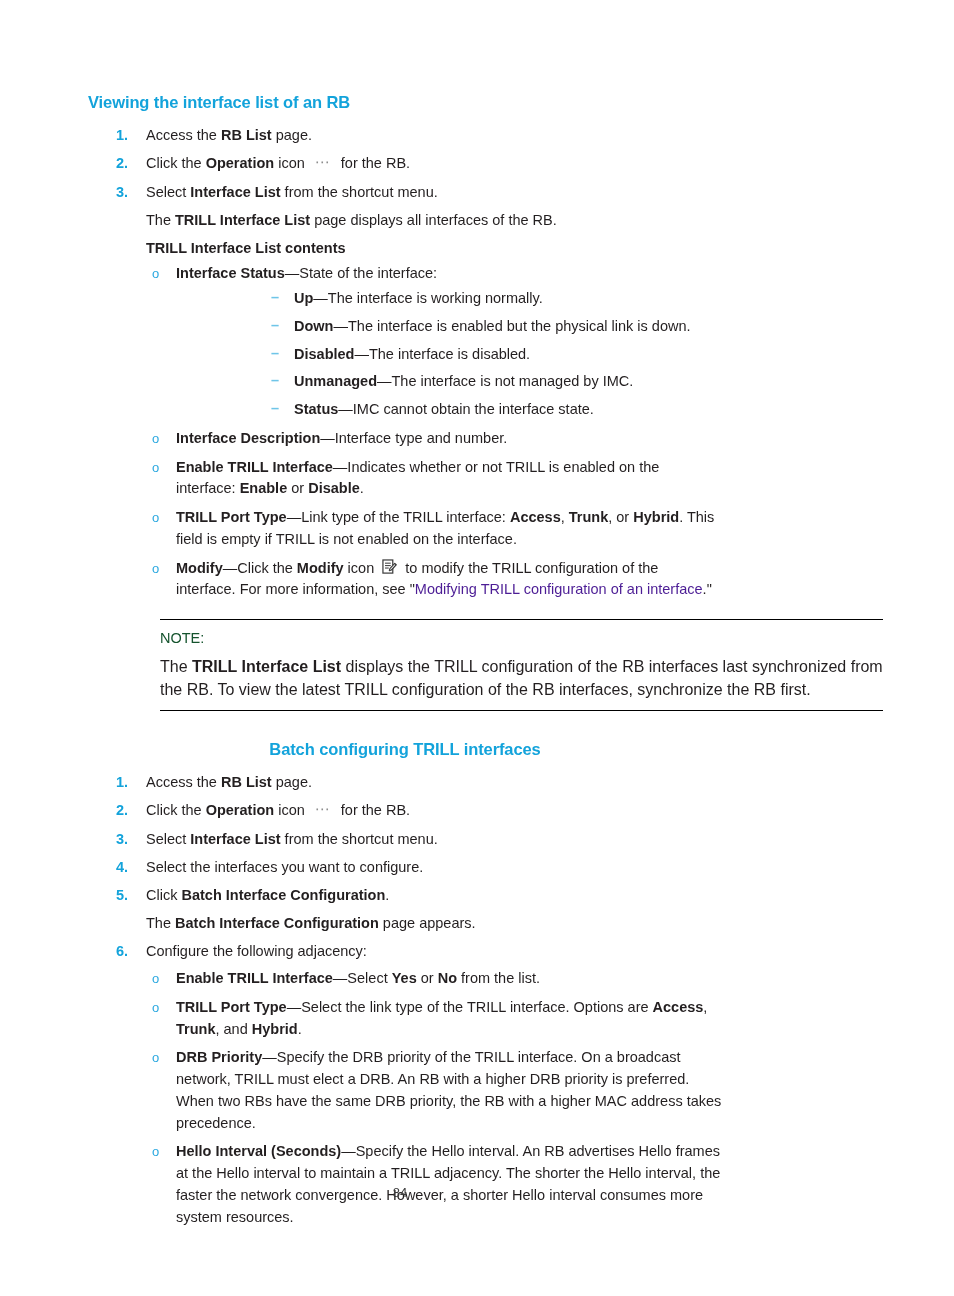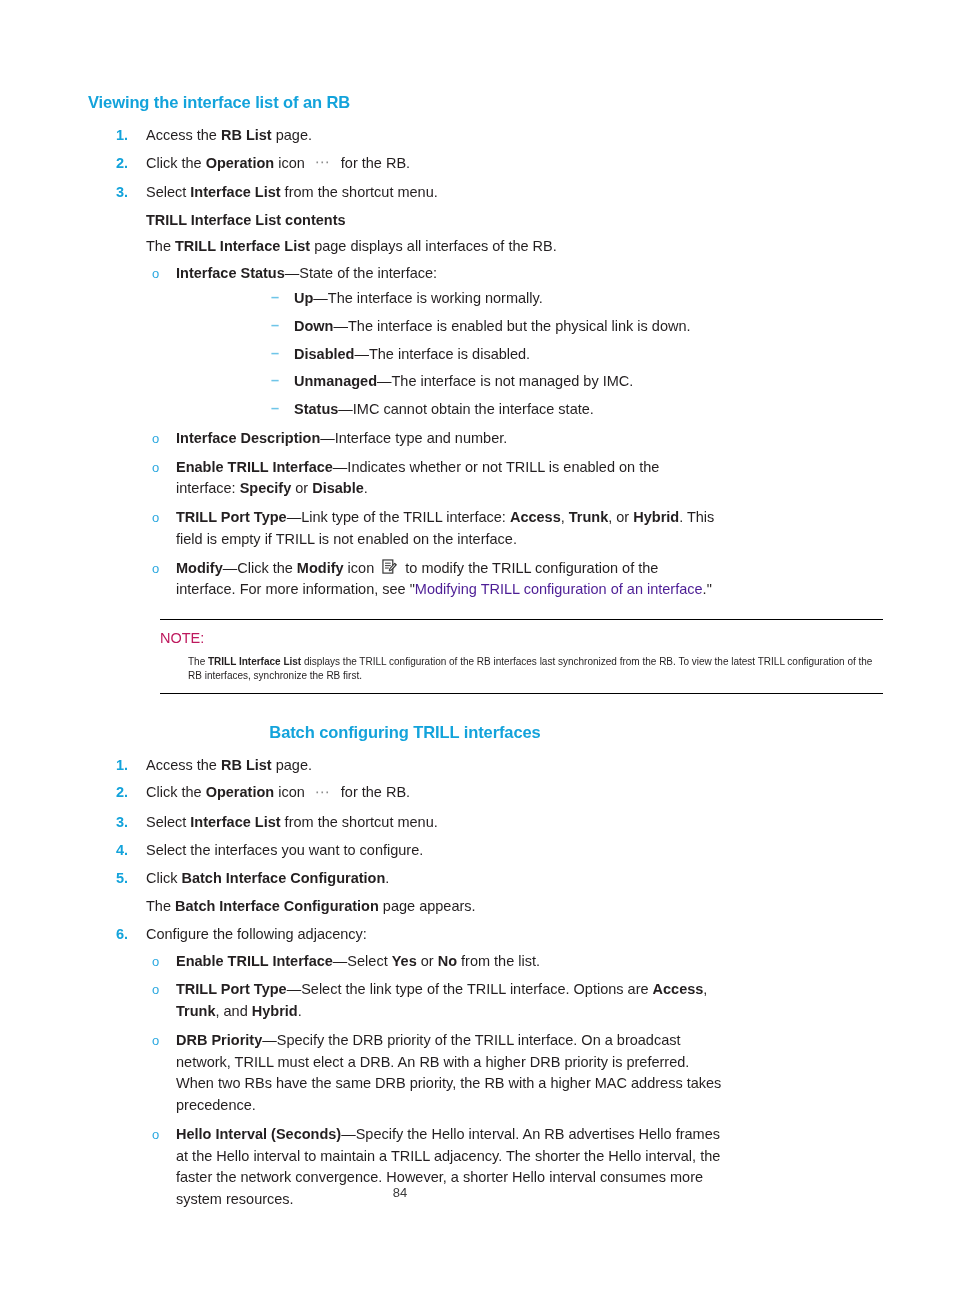--- a/index.html
+++ b/index.html
@@ -140,29 +140,28 @@
   
   .note {
     margin: 18px 0 0 72px;
     padding: 9px 0 9px 0;
     border-top: 1.6px solid #000000;
     border-bottom: 1.6px solid #000000;
     width: 723px;
     box-sizing: border-box;
   }
   .note-label {
-    color: #be185d;
+    color: #14532d;
     font-size: 14.5px;
     margin-bottom: 7px;
     line-height: 1.3;
   }
   .note-body {
-    font-size: 10px;
+    font-size: 16px;
     line-height: 1.45;
-    margin-left: 28px;
   }
 
   
   .footer {
     position: absolute;
     left: 0;
     right: 0;
     bottom: 96px;
     text-align: center;
     font-size: 13px;
@@ -184,28 +183,28 @@
     <li>
       <span class="num">2.</span>
       <span>Click the </span><b>Operation</b><span> icon </span><span class="op-icon">⋯</span><span> for the RB.</span>
     </li>
     <li>
       <span class="num">3.</span>
       <span>Select </span><b>Interface List</b><span> from the shortcut menu.</span>
     </li>
   </ol>
 
+  <div class="substep">
+    <span>The </span><b>TRILL Interface List</b><span> page displays all interfaces of the RB.</span>
+  </div>
+
   <div class="substep tight">
     <b>TRILL Interface List contents</b>
   </div>
 
-  <div class="substep">
-    <span>The </span><b>TRILL Interface List</b><span> page displays all interfaces of the RB.</span>
-  </div>
-
   <ul class="o-list">
     <li>
       <span class="obul">o</span>
       <b>Interface Status</b><span>—</span><span>State of the interface:</span>
       <ul class="dash-list">
         <li>
           <span class="dbul">–</span>
           <b>Up</b><span>—</span><span>The interface is working normally.</span>
         </li>
         <li>
@@ -227,21 +226,21 @@
       </ul>
     </li>
 
     <li>
       <span class="obul">o</span>
       <b>Interface Description</b><span>—</span><span>Interface type and number.</span>
     </li>
 
     <li>
       <span class="obul">o</span>
-      <b>Enable TRILL Interface</b><span>—</span><span><span>Indicates whether or not TRILL is enabled on the interface: </span><b>Specify</b><span> or </span><b>Disable</b><span>.</span></span>
+      <b>Enable TRILL Interface</b><span>—</span><span><span>Indicates whether or not TRILL is enabled on the interface: </span><b>Enable</b><span> or </span><b>Disable</b><span>.</span></span>
     </li>
 
     <li>
       <span class="obul">o</span>
       <b>TRILL Port Type</b><span>—</span><span><span>Link type of the TRILL interface: </span><b>Access</b><span>, </span><b>Trunk</b><span>, or </span><b>Hybrid</b><span>. This field is empty if TRILL is not enabled on the interface.</span></span>
     </li>
 
     <li>
       <span class="obul">o</span>
       <b>Modify</b><span>—</span><span>Click the </span><b>Modify</b><span> icon </span><span class="modify-icon"><svg viewBox="0 0 16 17" width="15" height="16">

